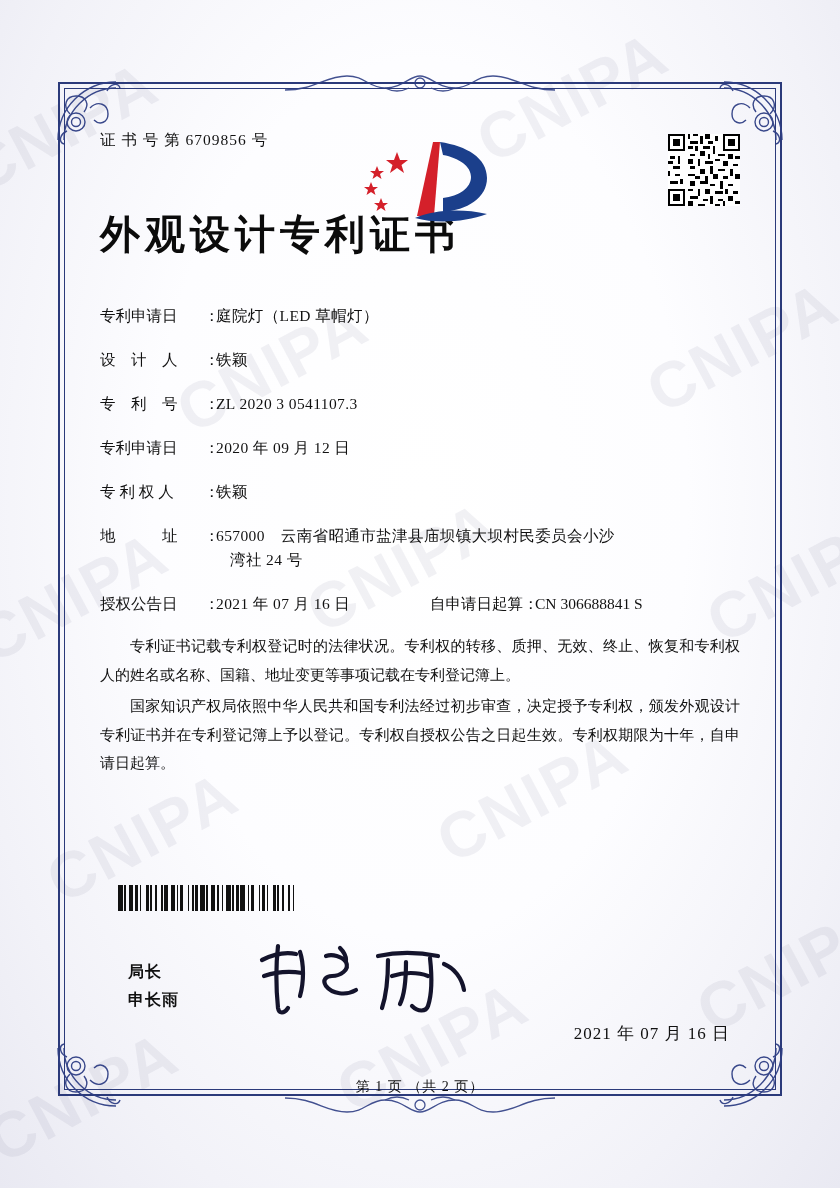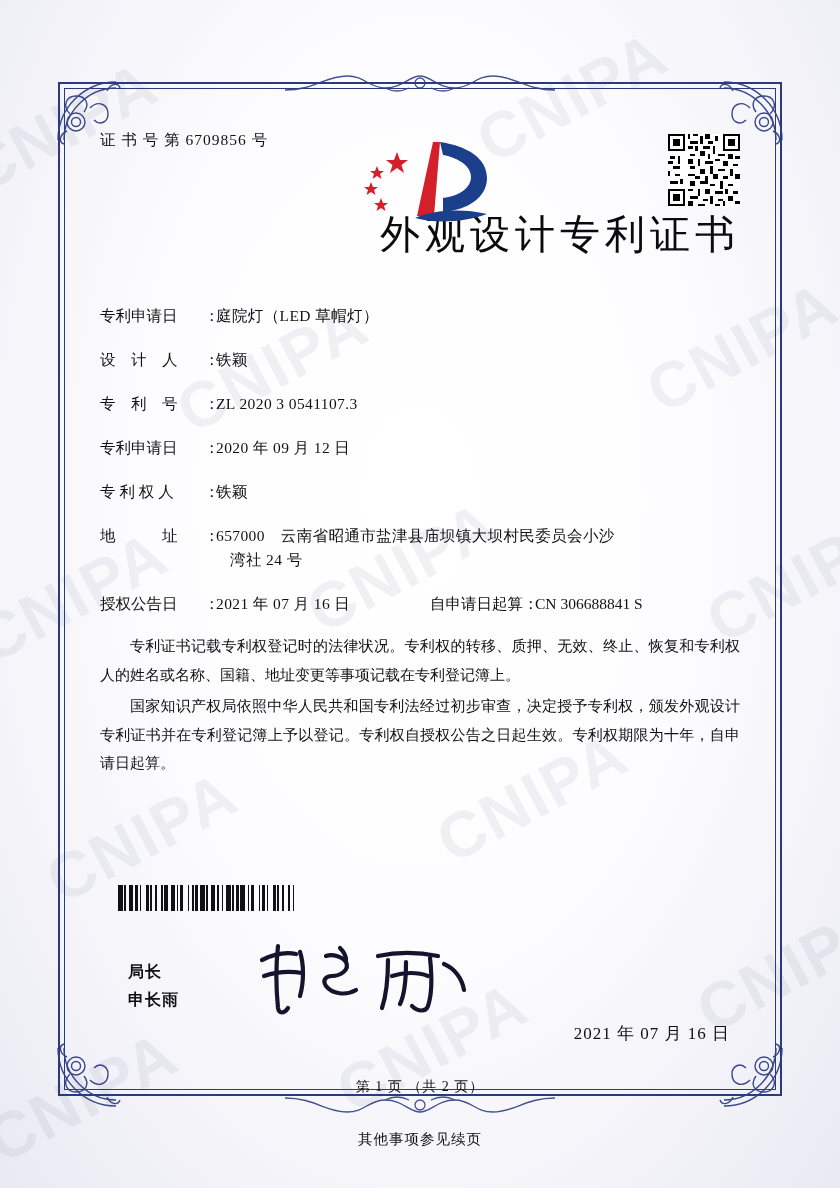--- a/index.html
+++ b/index.html
@@ -105,23 +105,23 @@
   .qr {
     position: absolute;
     right: 0;
     top: 4px;
     width: 72px;
     height: 72px;
   }
 
   .title {
     margin-top: 56px;
-    text-align: right;
+    text-align: left;
     font-size: 40px;
-    font-weight: normal;
+    font-weight: bold;
     letter-spacing: 5px;
     color: #0b0b0b;
     font-family: "DejaVu Serif", serif;
   }
 
   .fields {
     margin-top: 42px;
     font-size: 15.5px;
     color: #111;
     line-height: 1.55;
@@ -593,15 +593,14 @@
       <path d="M182 20 C184 38 184 56 180 68 C178 74 170 74 164 68"></path>
       <path d="M144 38 C156 34 170 34 180 38"></path>
       <path d="M158 24 C158 44 156 58 152 66"></path>
       <path d="M196 26 C206 30 214 40 216 52"></path>
     </svg>
   </div>
 
   <div class="sig-date">2021 年 07 月 16 日</div>
 
   <div class="page-num">第 1 页 （共 2 页）</div>
-  <div class="footer-note">其他事项参见续页</div>
 
 </div>
 
 </body></html>

